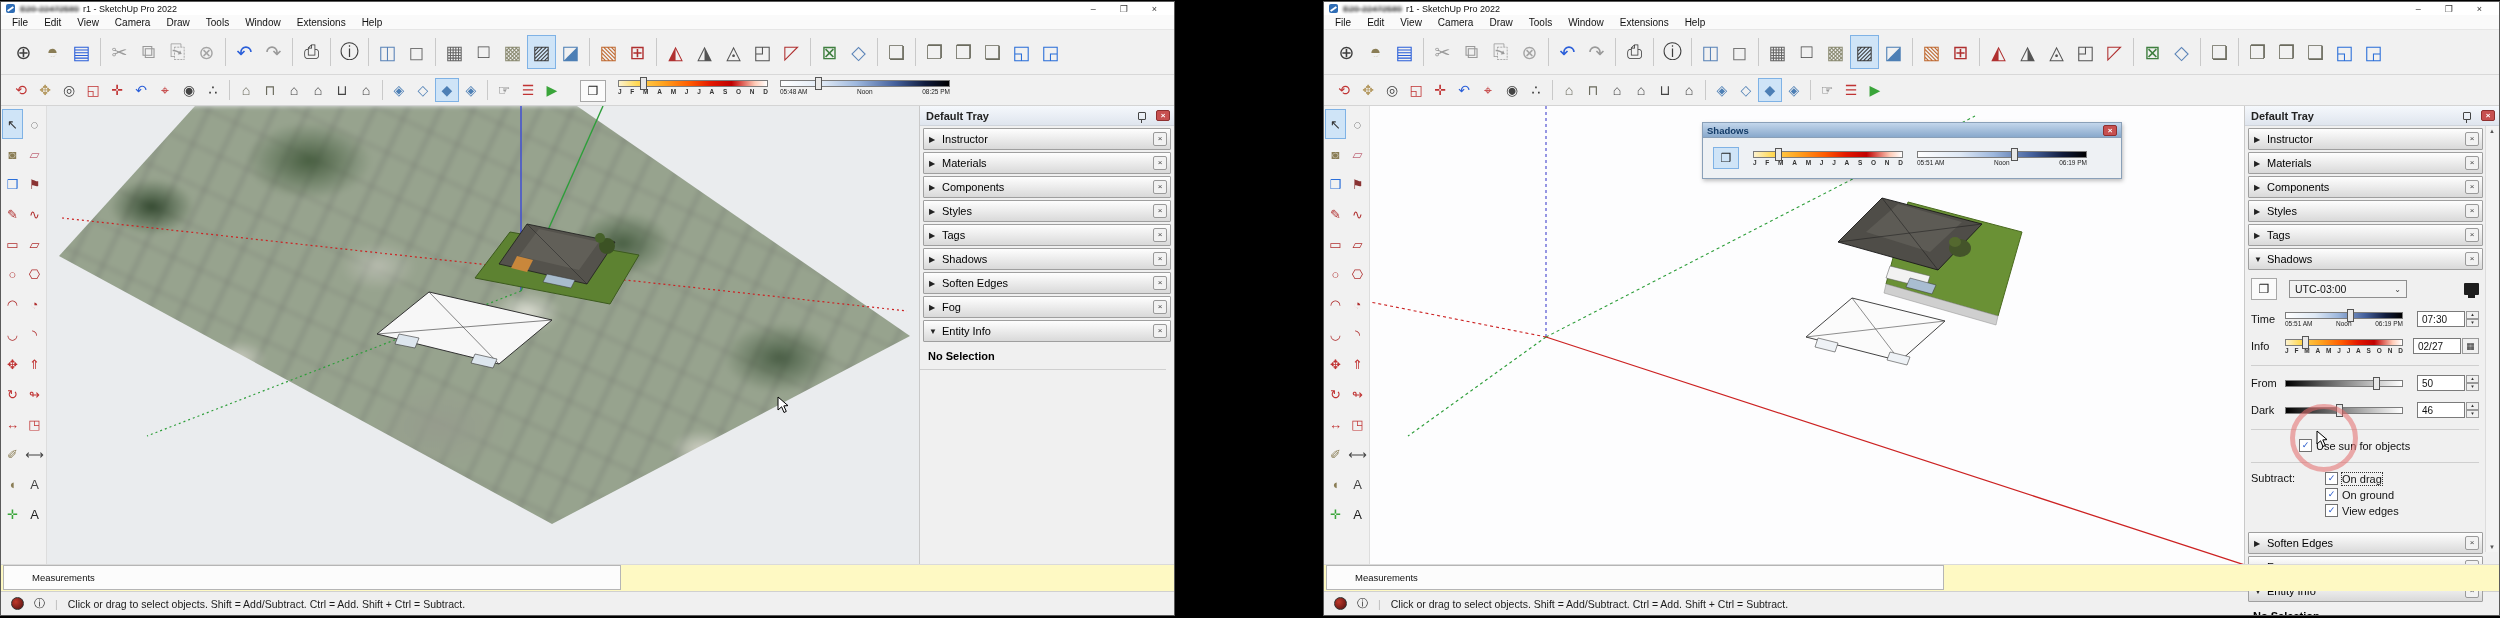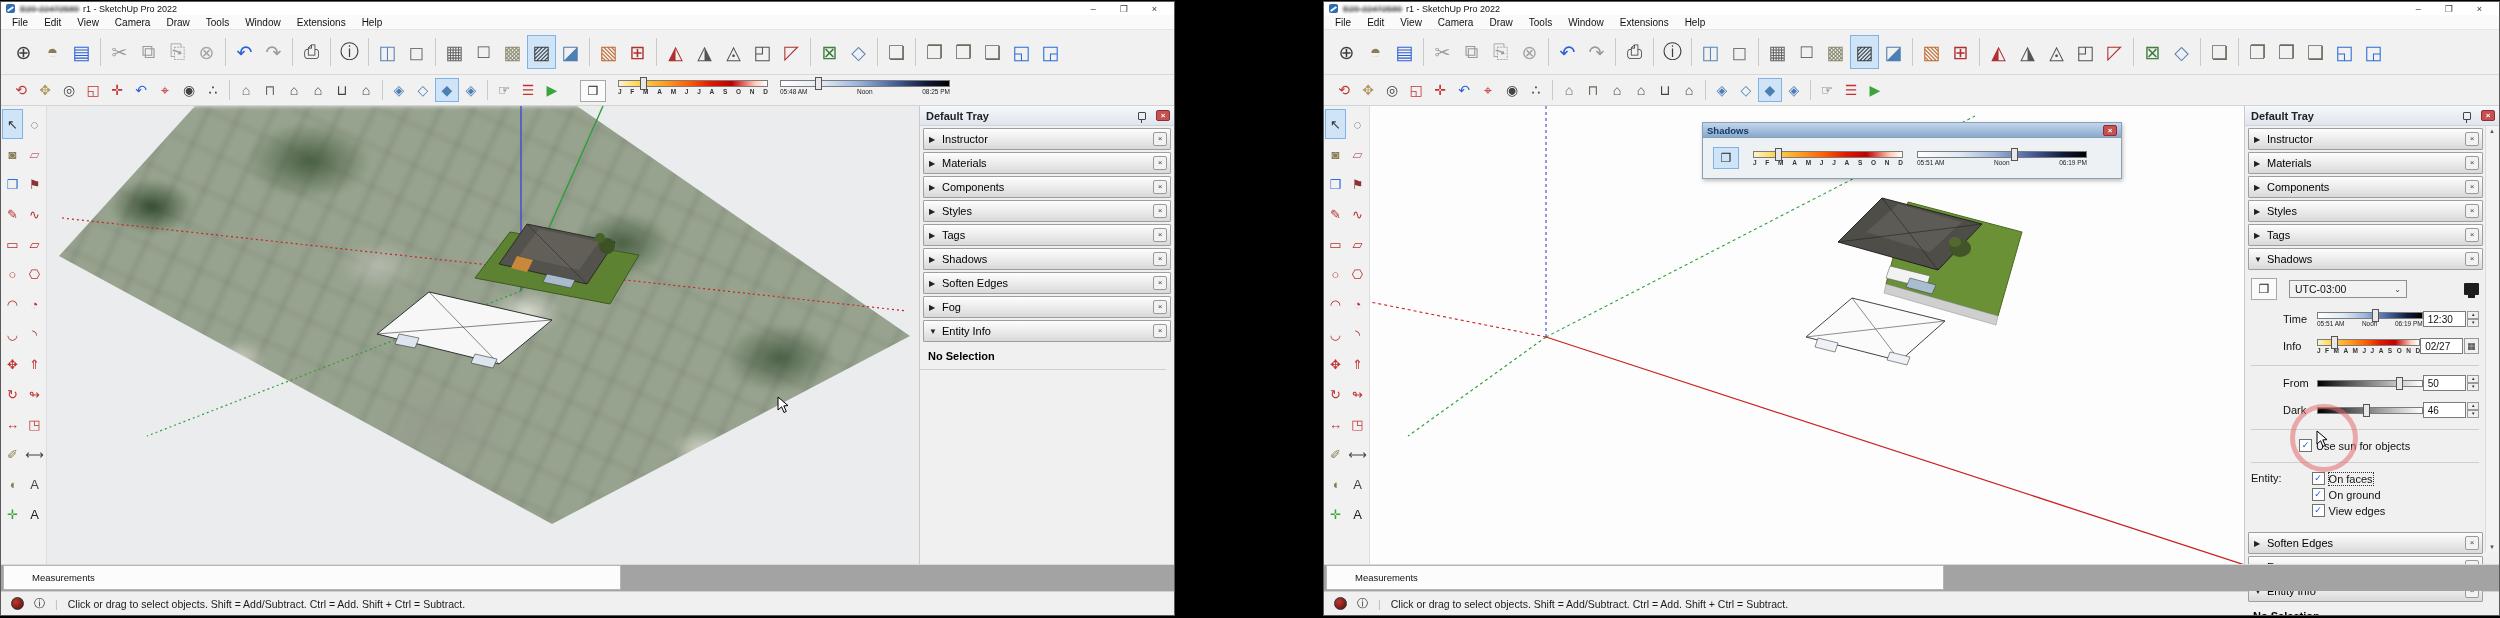--- a/index.html
+++ b/index.html
@@ -91,21 +91,21 @@
   .sec .x{margin-left:auto;width:14px;height:14px;border:1px solid #9a9a9a;background:#f2f2f2;font-size:8px;line-height:12px;text-align:center;color:#444;border-radius:2px;box-sizing:border-box;}
   .has-scroll .sec{margin-right:16px;}
   .noselection{font-weight:bold;padding:8px 0 7px 8px;color:#000;border-bottom:1px solid #cfcfcf;margin:0 8px 0 0;}
   .tray-scroll{position:absolute;right:1px;top:20px;bottom:12px;width:13px;background:#f3f3f3;border-left:1px solid #dcdcdc;
                display:flex;flex-direction:column;justify-content:space-between;align-items:center;font-size:6px;color:#555;padding:2px 0;box-sizing:border-box;}
 
   
   .shpanel{padding:8px 8px 4px 6px;color:#111;}
   .has-scroll .shpanel{padding-right:20px;}
   .shrow{display:flex;align-items:center;margin-bottom:11px;}
-  .shlabel{width:34px;flex:0 0 34px;font-size:11px;margin-left:32px;}
+  .shlabel{width:34px;flex:0 0 34px;font-size:11px;}
   .tzsel{width:118px;height:18px;border:1px solid #8f8f8f;background:#f2f2f2;display:flex;align-items:center;
          font-size:10.5px;padding:0 5px;margin-left:12px;box-sizing:border-box;}
   .tzsel .chev{margin-left:auto;font-size:8px;color:#444;}
   .monico{margin-left:auto;width:15px;height:12px;background:#1d1d1d;border-radius:1px;position:relative;}
   .monico:after{content:"";position:absolute;left:4px;top:12px;width:7px;height:3px;background:#1d1d1d;}
   .valbox{width:48px;height:16px;border:1px solid #7a7a7a;background:#fff;font-size:10px;display:flex;align-items:center;
           padding-left:4px;margin-left:auto;box-sizing:border-box;}
   .spin{width:13px;height:16px;display:flex;flex-direction:column;margin-left:1px;}
   .spin span{flex:1;border:1px solid #9a9a9a;background:#f0f0f0;font-size:4.5px;line-height:6px;text-align:center;color:#333;box-sizing:border-box;}
   .calbtn{width:17px;height:16px;border:1px solid #9a9a9a;background:#f0f0f0;font-size:9px;line-height:14px;text-align:center;margin-left:1px;box-sizing:border-box;color:#333;}
@@ -115,21 +115,21 @@
   .sunrow{margin-left:48px;margin-bottom:10px;}
   .disprow{display:flex;margin-top:2px;padding-bottom:6px;}
   .dispopts{margin-left:30px;display:flex;flex-direction:column;}
   .opt-label.focused{outline:1px dotted #333;}
 
   
   .redcircle{position:absolute;width:58px;height:58px;border:5px solid var(--annotation);border-radius:50%;opacity:.55;z-index:60;pointer-events:none;}
   .cursor{position:absolute;z-index:70;pointer-events:none;}
 
   
-  .measure{height:26px;flex:0 0 26px;background:#a3a3a3;position:relative;border-top:1px solid #dadada;}
+  .measure{height:26px;flex:0 0 26px;background:#fef9c3;position:relative;border-top:1px solid #dadada;}
   .measure-box{position:absolute;left:2px;top:0;bottom:1px;width:618px;background:#fcfcfc;border:1px solid #b5b5b5;
                display:flex;align-items:center;padding-left:28px;font-size:9.5px;color:#111;box-sizing:border-box;}
   .statusbar{height:23px;flex:0 0 23px;background:#f0f0f0;border-top:1px solid #d0d0d0;display:flex;align-items:center;gap:10px;padding-left:10px;font-size:10.5px;color:#1b1b1b;}
   .geoico{width:11px;height:11px;border-radius:50%;background:radial-gradient(circle at 35% 35%,#c0392b,#4e0f0f);border:1px solid #333;flex:0 0 11px;}
   .infoico{font-size:11px;color:#222;}
   .vbar{color:#b9b9b9;}
 </style>
 </head>
 <body>
 
@@ -654,21 +654,21 @@
             <div class="sldwrap w118">
               <div class="track time-track">
                   <span class="thumb" style="left: calc(55% - 3px);"></span>
                 </div>
               <div class="ticks">
                 <span>05:51 AM</span>
                 <span>Noon</span>
                 <span>06:19 PM</span>
               </div>
             </div>
-            <div class="valbox">12:30</div>
+            <div class="valbox">07:30</div>
             <div class="spin">
               <span>▲</span>
               <span>▼</span>
             </div>
           </div>
           <div class="shrow">
             <span class="shlabel">Info</span>
             <div class="sldwrap w118">
               <div class="track date-track">
                   <span class="thumb" style="left: calc(16% - 3px);"></span>
@@ -718,26 +718,26 @@
               <span>▼</span>
             </div>
           </div>
           <div class="shdivider"></div>
           <label class="chkrow sunrow">
             <span class="chk">✓</span>
             <span>Use sun for objects</span>
           </label>
           <div class="shdivider"></div>
           <div class="disprow">
-            <span>Entity:</span>
+            <span>Subtract:</span>
             <div class="dispopts">
 
             <label class="chkrow">
                   <span class="chk">✓</span>
-                  <span class="opt-label focused">On faces</span>
+                  <span class="opt-label focused">On drag</span>
                 </label>
                 <label class="chkrow">
                   <span class="chk">✓</span>
                   <span class="opt-label">On ground</span>
                 </label>
                 <label class="chkrow">
                   <span class="chk">✓</span>
                   <span class="opt-label">View edges</span>
                 </label>
               </div>

